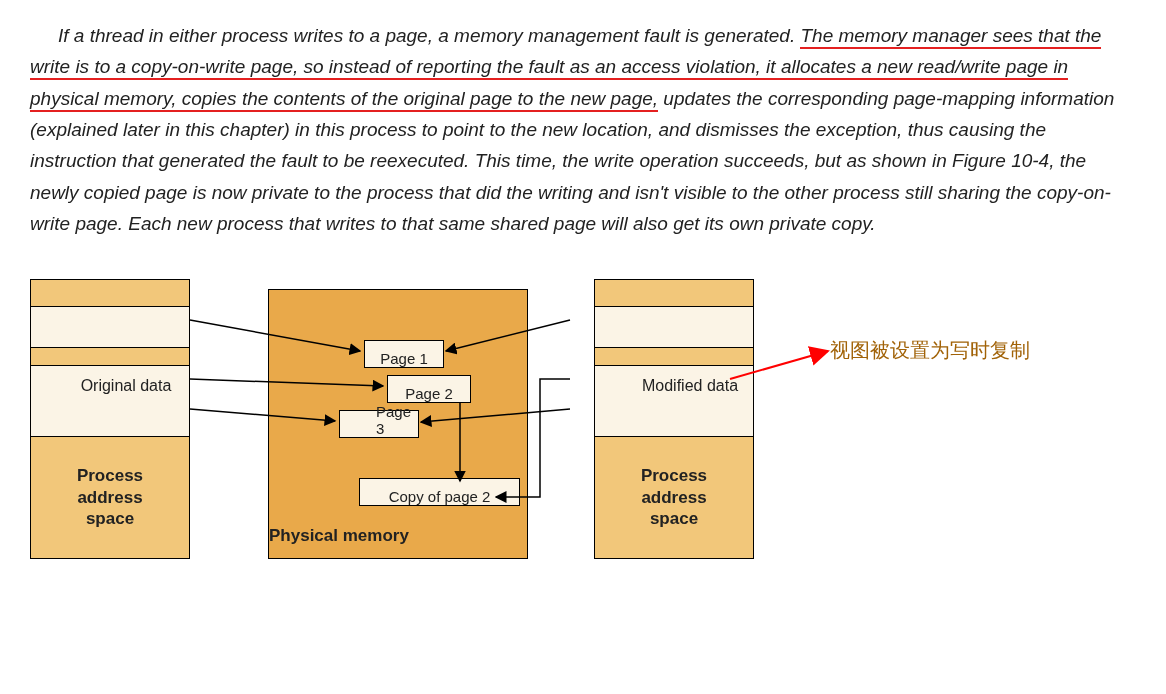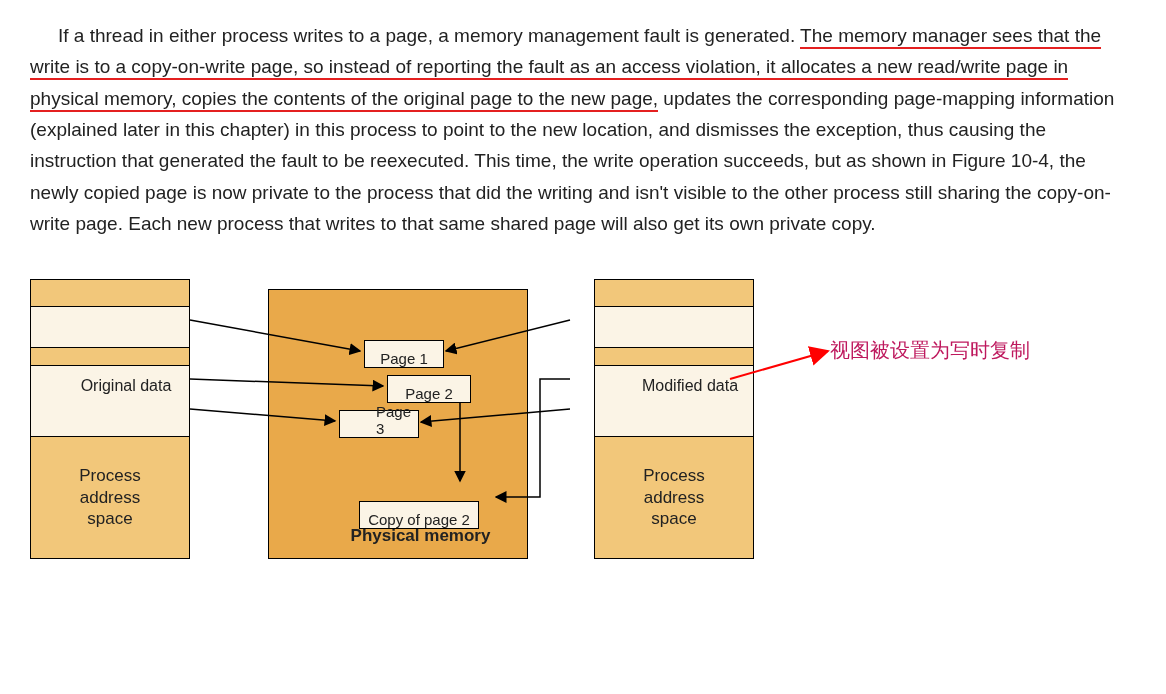--- a/index.html
+++ b/index.html
@@ -8,20 +8,21 @@
     font-family: "Segoe UI", Arial, sans-serif;
     background: #fff;
     color: #222;
     width: 1166px;
     box-sizing: border-box;
   }
   .para {
     font-size: 19px;
     line-height: 1.65;
     margin-bottom: 40px;
+    font-style: italic;
   }
   .para .indent {
     display: inline-block;
     width: 28px;
   }
   .underlined {
     position: relative;
     border-bottom: 2.5px solid #e42020;
     padding-bottom: 1px;
   }
@@ -48,21 +49,21 @@
     border-bottom: 1.5px solid #000;
     background: #fbf4e6;
     box-sizing: border-box;
     padding-left: 32px;
   }
   .proc-label {
     position: absolute;
     left: 0; right: 0;
     top: 185px;
     text-align: center;
-    font-weight: 400;
+    font-weight: 700;
     font-size: 17px;
     line-height: 1.25;
   }
   .data-cell {
     position: absolute;
     left: 0; right: 0;
     top: 85px;
     height: 30px;
     display: flex;
     align-items: center;
@@ -77,40 +78,39 @@
     width: 260px;
     height: 270px;
     background: #e9a94a;
     border: 1.5px solid #000;
     box-sizing: border-box;
   }
   .phys-caption {
     position: absolute;
     left: 0; right: 0;
     bottom: 12px;
-    text-align: center;
+    text-align: left;
     font-weight: 700;
     font-size: 17px;
-    padding-left: 45px;
   }
   .page-box {
     position: absolute;
     height: 28px;
     background: #fbf4e6;
     border: 1.5px solid #000;
     font-size: 15px;
     display: flex;
     align-items: flex-end;
     justify-content: center;
     box-sizing: border-box;
   }
   
   .anno {
     position: absolute;
-    color: #be185d;
+    color: #a16207;
     font-family: "SimSun","Songti SC","Microsoft YaHei",serif;
     font-size: 20px;
     font-weight: 500;
   }
   
   svg.overlay {
     position: absolute;
     left: 0; top: 0;
     width: 1106px;
     height: 300px;
@@ -142,21 +142,21 @@
   <div class="phys-box">
     <div class="page-box" style="left:95px; top:50px; width:80px;">
       <span>Page 1</span>
     </div>
     <div class="page-box" style="left:118px; top:85px; width:84px;">
       <span>Page 2</span>
     </div>
     <div class="page-box" style="left:70px; top:120px; width:80px;padding-left:36px;">
       <span>Page 3</span>
     </div>
-    <div class="page-box" style="left:90px; top:211px; width:120px;">
+    <div class="page-box" style="left:90px; top:188px; width:161px;">
       <span>Copy of page 2</span>
     </div>
     <div class="phys-caption">Physical memory</div>
   </div>
 
   <div class="proc-box" style="left:540px; top:0;margin-left:24px;">
     <div class="stripe" style="top:26px;"></div>
     <div class="stripe data-cell" style="top:85px;">
       <span>Modified data</span>
     </div>

